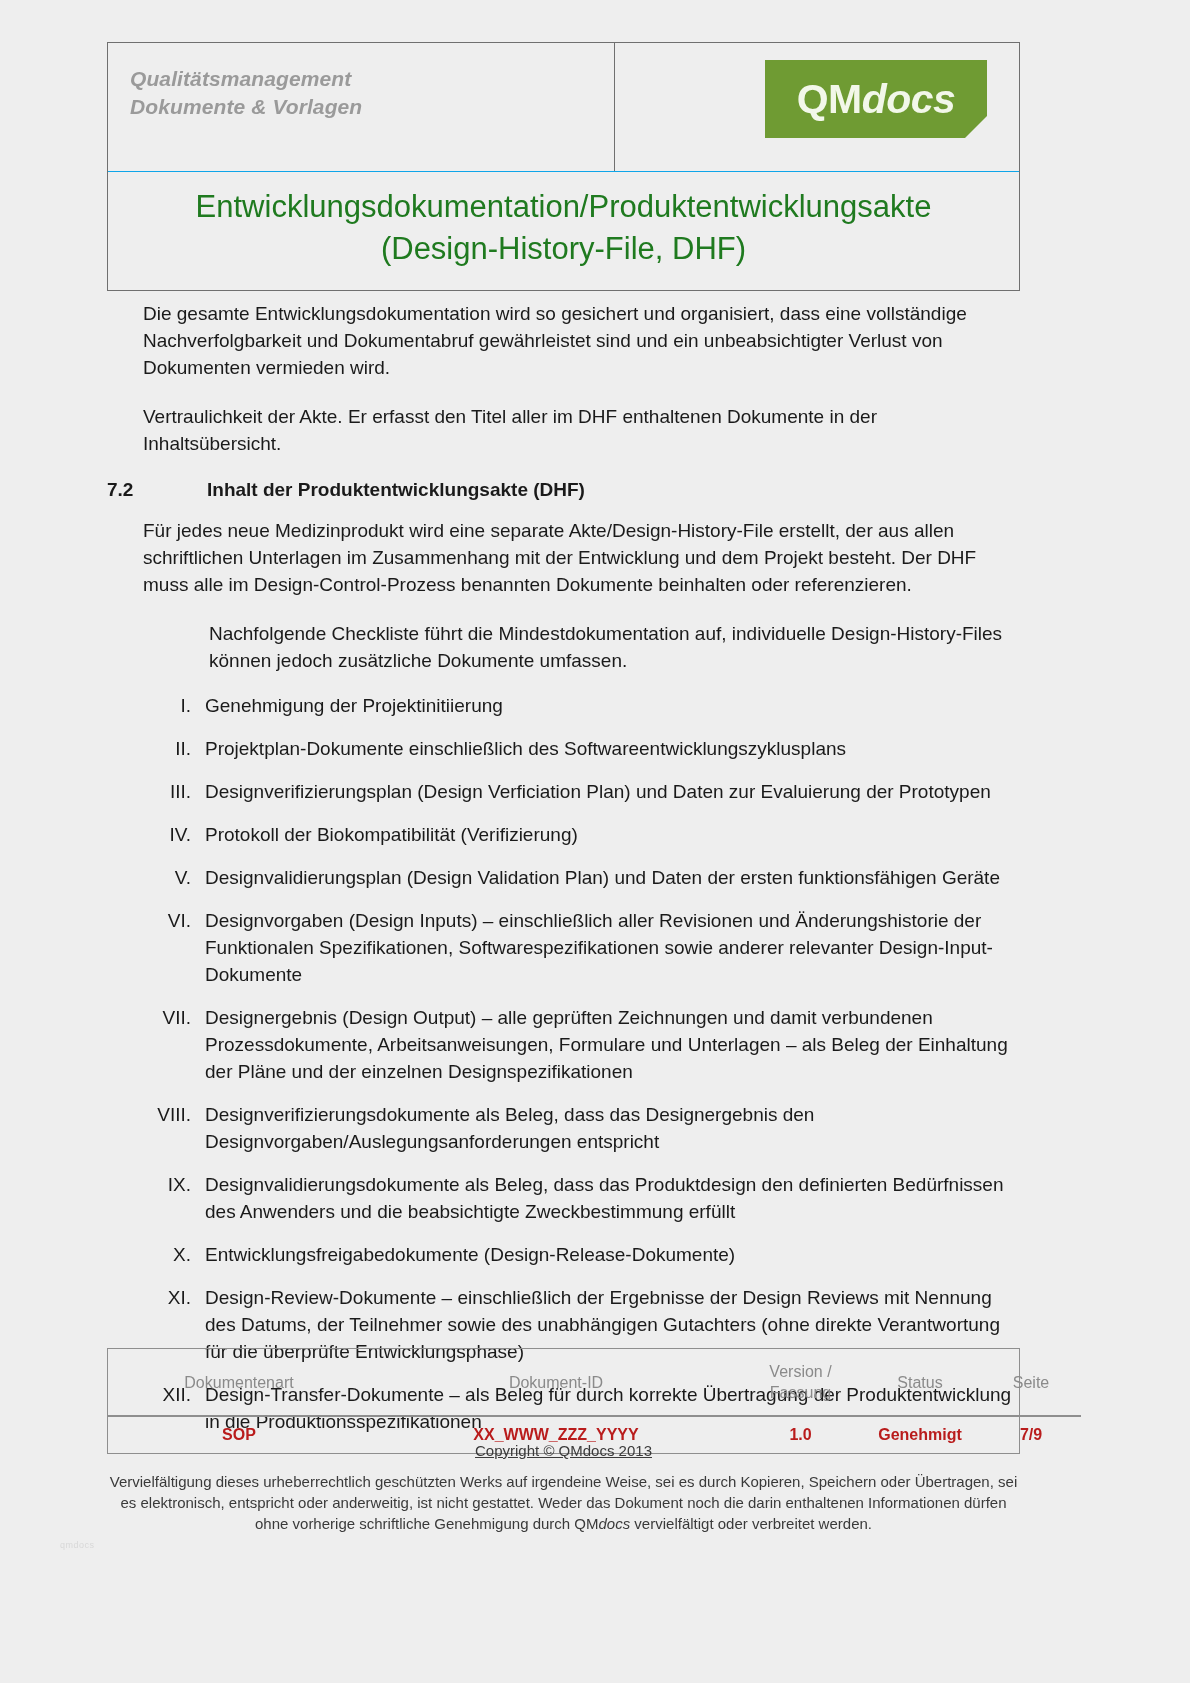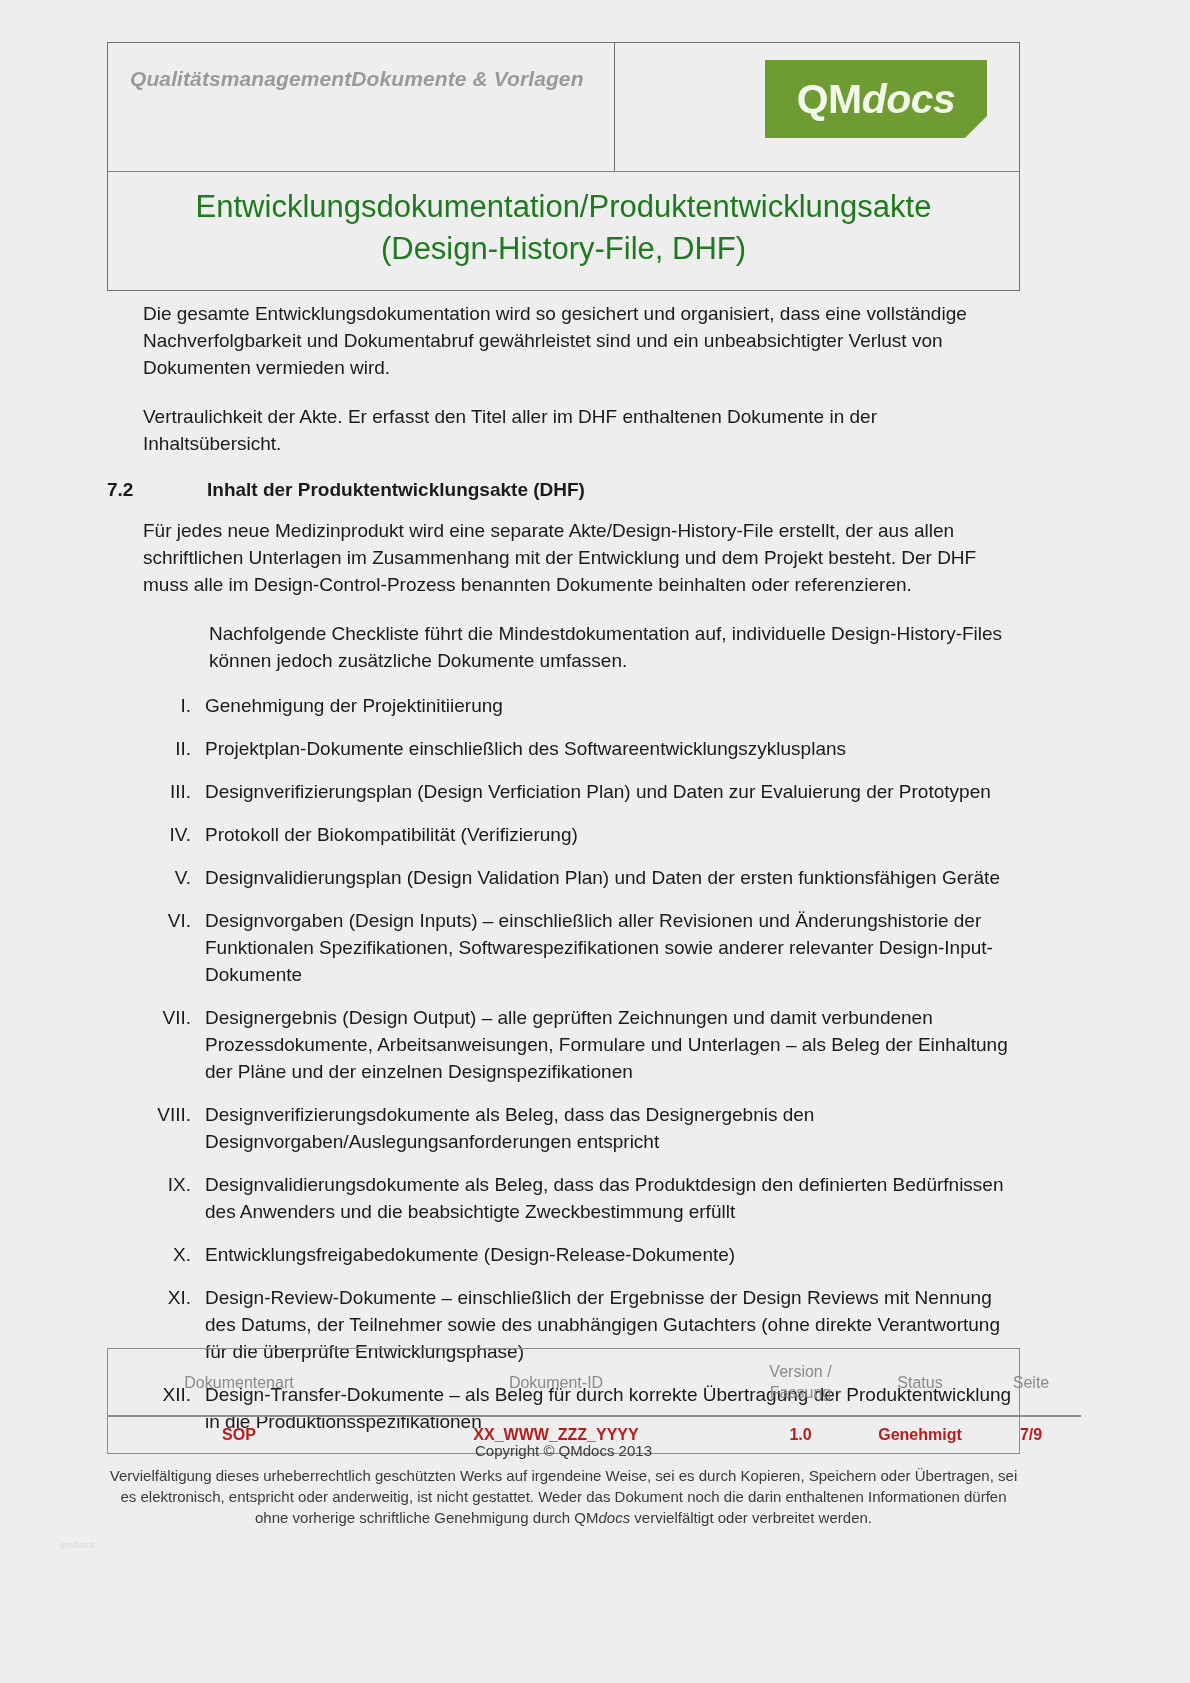--- a/index.html
+++ b/index.html
@@ -35,21 +35,21 @@
   }
   .header-top {
     display: flex;
     height: 128px;
   }
   .header-left {
     flex: 0 0 507px;
     border-right: 1px solid #6f6f6f;
     box-sizing: border-box;
     display: flex;
-    flex-direction: row;
+    flex-direction: column;
     justify-content: flex-start;
     padding: 22px 0 0 22px;
   }
   .qm-sub {
     font-style: italic;
     font-weight: bold;
     font-size: 21px;
     line-height: 28px;
     color: #9a9a9a;
     letter-spacing: 0.1px;
@@ -202,21 +202,21 @@
   .copyright {
     position: absolute;
     left: 107px;
     top: 1440px;
     width: 913px;
     text-align: center;
     font-size: 15px;
     line-height: 21px;
     color: #3a3a3a;
   }
-  .copyright .cline1 { margin-bottom: 4px; }
+  .copyright .cline1 { margin-bottom: 10px; text-decoration: underline; }
   .copyright .qmd { font-style: italic; }
 
   .watermark {
     position: absolute;
     left: 60px;
     top: 1540px;
     font-size: 9px;
     color: #d8d8d8;
     letter-spacing: 0.5px;
   }

